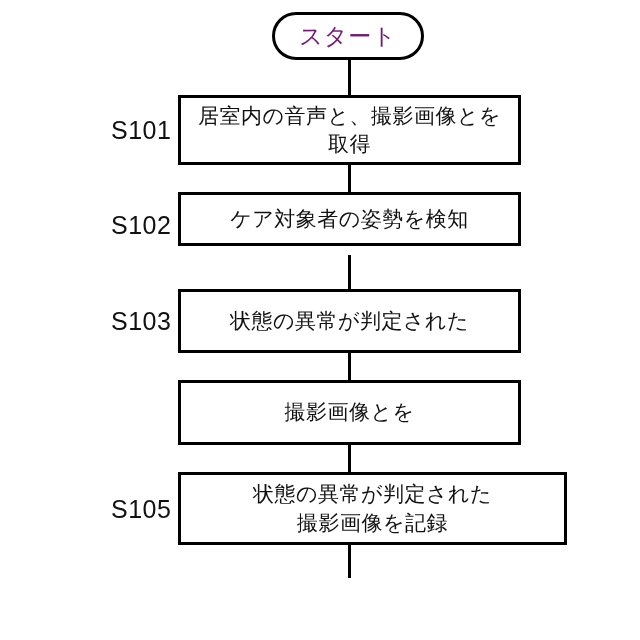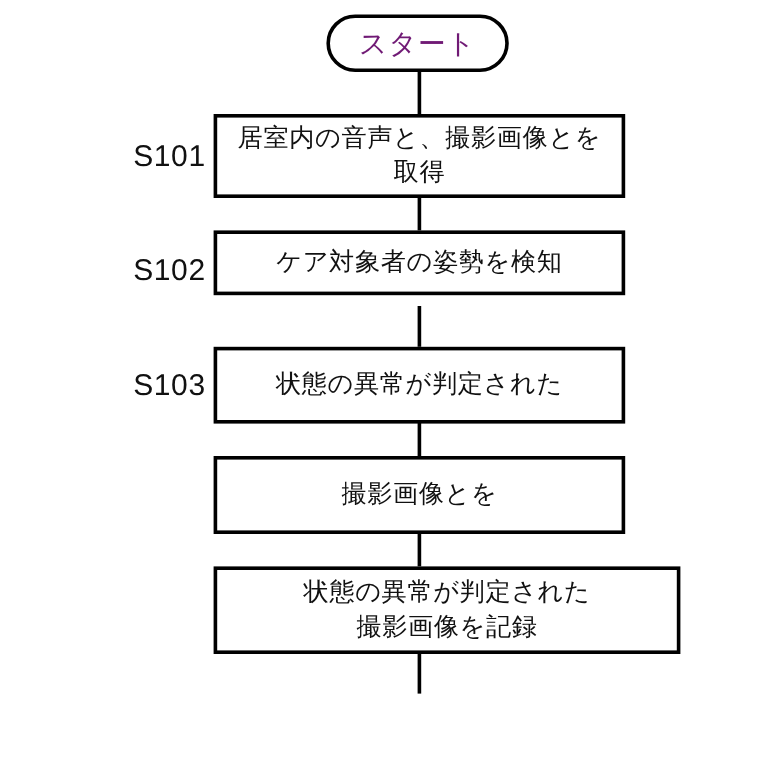--- a/index.html
+++ b/index.html
@@ -110,20 +110,21 @@
   </div>
 
   <div class="connector" style="left:348px; top:351px; height:31px;"></div>
 
   <div class="process" style="left:178px; top:380px; width:343px; height:65px;">
     <span class="proc-label">撮影画像とを</span>
   </div>
 
   <div class="connector" style="left:348px; top:443px; height:31px;"></div>
 
+  <div class="step-tag" style="left:111px; top:491px; width:62px; height:36px;">S105</div>
   <div class="process" style="left:178px; top:472px; width:389px; height:73px;">
     <span class="proc-label">状態の異常が判定された
 撮影画像を記録</span>
   </div>
 
   <div class="connector" style="left:348px; top:543px; height:35px;"></div>
 
 
 </div>
 

